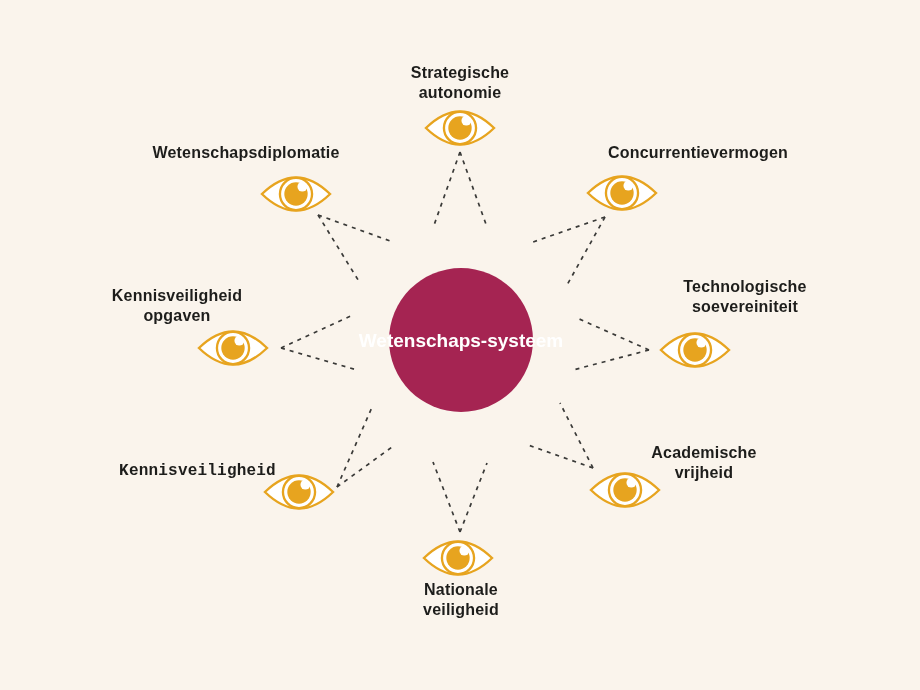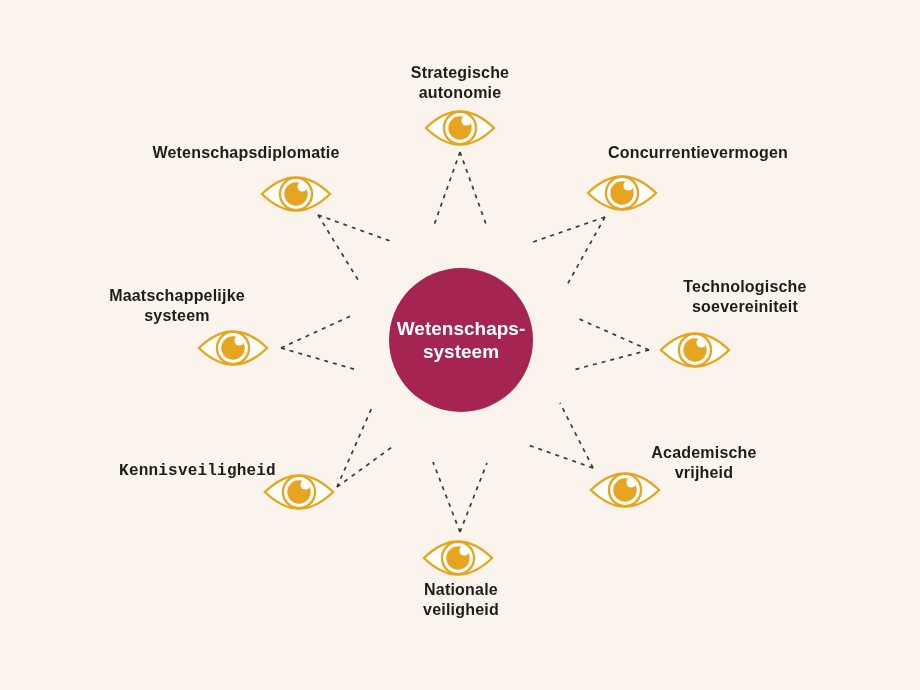--- a/index.html
+++ b/index.html
@@ -14,21 +14,21 @@
   .lines line{
     stroke:var(--line,#3a3a38);
     stroke-width:1.7;
     stroke-dasharray:4 5;
     fill:none;
   }
   .circle{
     position:absolute;left:389px;top:268px;width:144px;height:144px;
     border-radius:50%;
     background:var(--circle,#a52452);
-    display:flex;flex-direction:column;align-items:center;justify-content:center;
+    display:flex;flex-direction:row;align-items:center;justify-content:center;
     color:var(--center-text,#ffffff);
     font-weight:bold;font-size:19px;line-height:23px;text-align:center;
   }
   .label{
     position:absolute;
     font-weight:bold;font-size:16px;line-height:20px;
     color:var(--text,#1d1d1b);
     text-align:center;letter-spacing:0.2px;
   }
   .eye{position:absolute;width:74px;height:42px;}
@@ -156,21 +156,21 @@
   <div class="label p-label-kennis">Kennisveiligheid</div>
   <div class="eye p-eye-kennis">
   <svg viewBox="0 0 76 42" xmlns="http://www.w3.org/2000/svg" aria-hidden="true">
     <path class="eye-outline" d="M3 21 Q38 -13 73 21 Q38 55 3 21 Z"></path>
     <circle class="eye-iris" cx="38" cy="21" r="16.5"></circle>
     <circle class="eye-pupil" cx="38" cy="21" r="12"></circle>
     <circle class="eye-glint" cx="44.5" cy="13.5" r="5"></circle>
   </svg>
 </div>
 
-  <div class="label p-label-maatschappelijke">Maatschappelijke systeem</div>
+  <div class="label p-label-maatschappelijke">Kennisveiligheid opgaven</div>
   <div class="eye p-eye-maatschappelijke">
   <svg viewBox="0 0 76 42" xmlns="http://www.w3.org/2000/svg" aria-hidden="true">
     <path class="eye-outline" d="M3 21 Q38 -13 73 21 Q38 55 3 21 Z"></path>
     <circle class="eye-iris" cx="38" cy="21" r="16.5"></circle>
     <circle class="eye-pupil" cx="38" cy="21" r="12"></circle>
     <circle class="eye-glint" cx="44.5" cy="13.5" r="5"></circle>
   </svg>
 </div>
 
   <div class="label p-label-wetenschapsdiplomatie">Wetenschapsdiplomatie</div>

